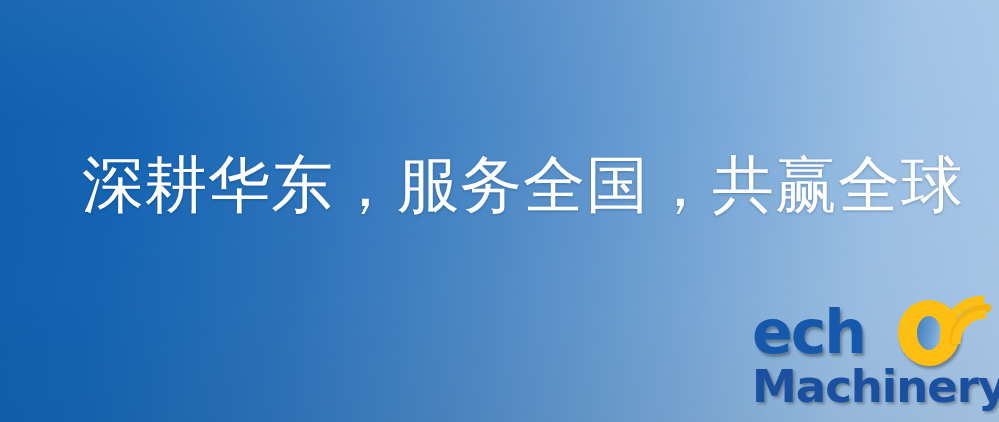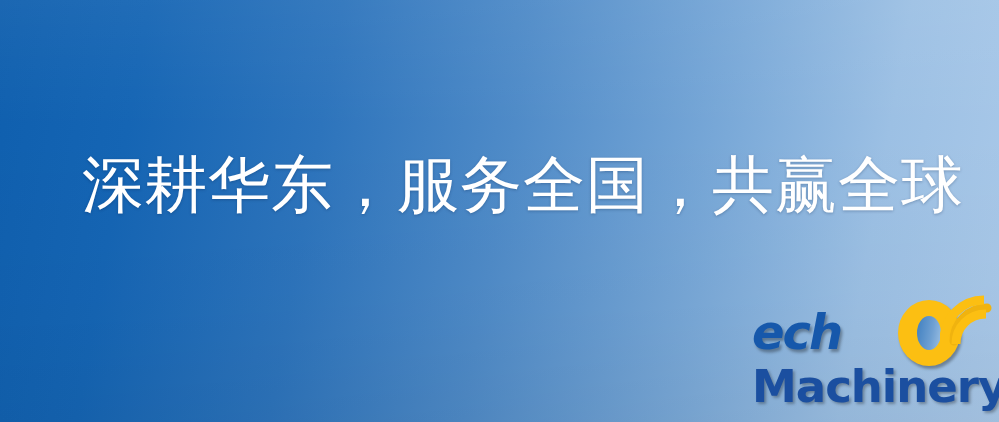--- a/index.html
+++ b/index.html
@@ -69,26 +69,25 @@
     top: 296px;
     width: 251px;
     height: 126px;
   }
   #logo-wordmark {
     position: absolute;
     left: 4px;
     top: 0px;
     font-family: "DejaVu Sans", "Liberation Sans", sans-serif;
     font-weight: bold;
-    font-size: 48px;
+    font-size: 60px;
     line-height: 72px;
     letter-spacing: -2px;
     color: #1658ab;
     text-shadow: 2px 3px 3px rgba(0,0,0,0.32);
-    font-style: italic;
   }
   #logo-o-wrap {
     position: absolute;
     left: 150px;
     top: 4px;
     width: 66px;
     height: 70px;
   }
   #logo-o {
     position: absolute;

